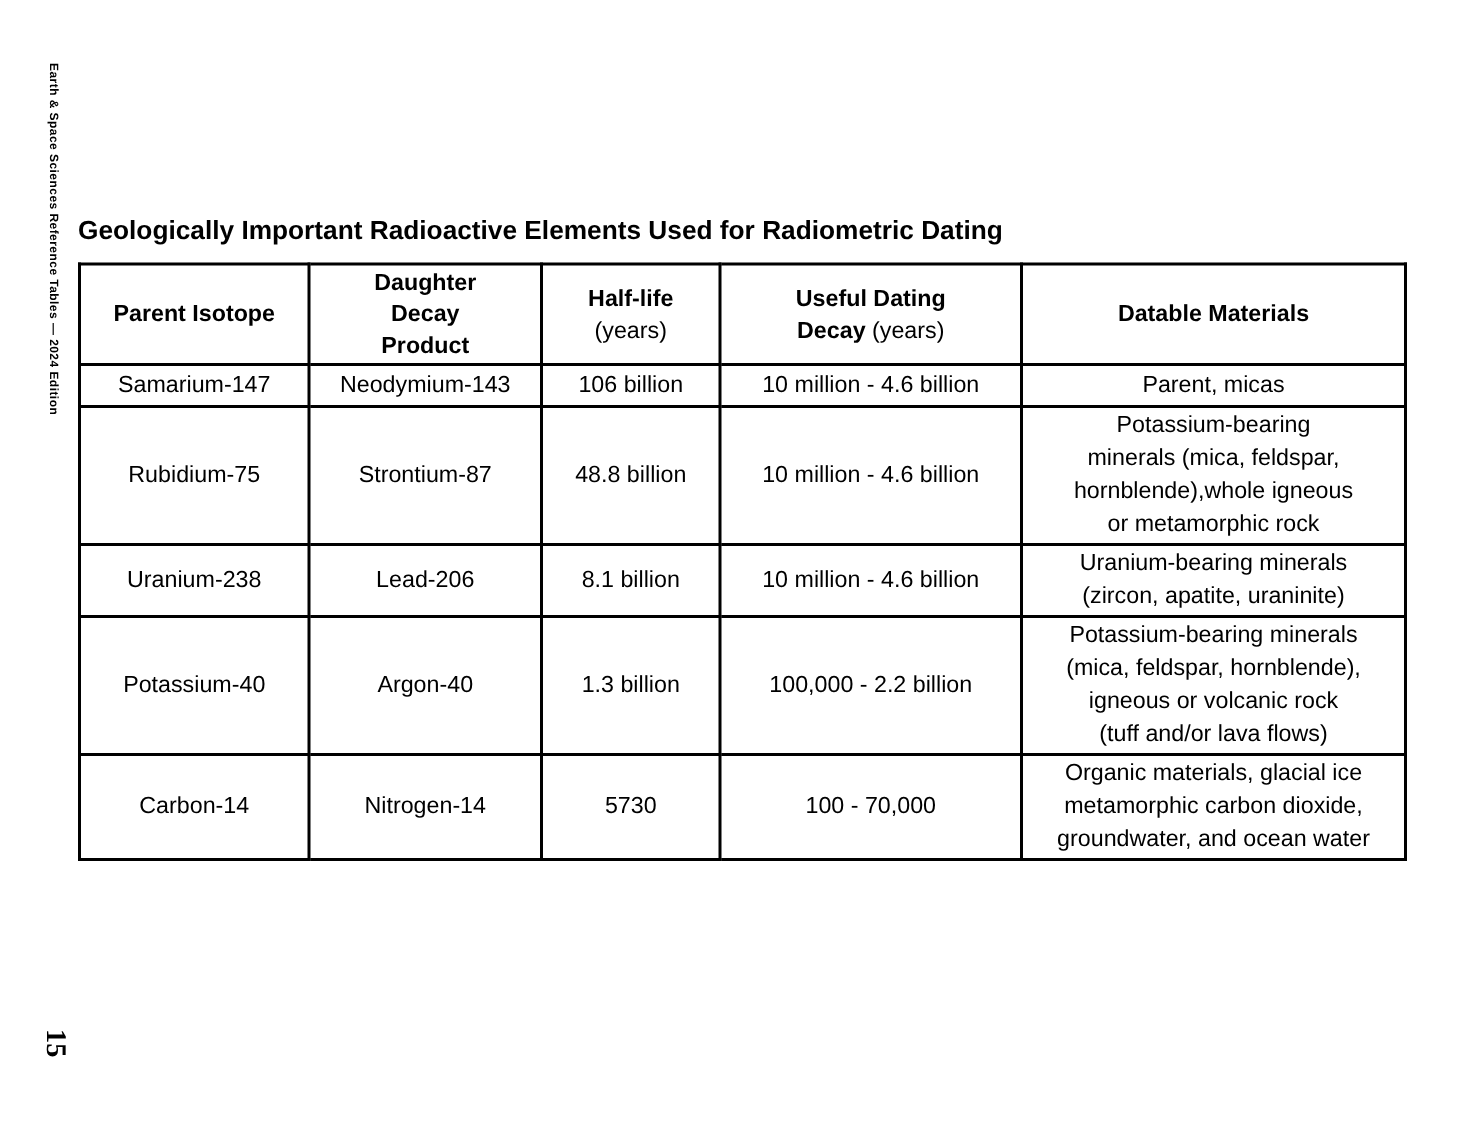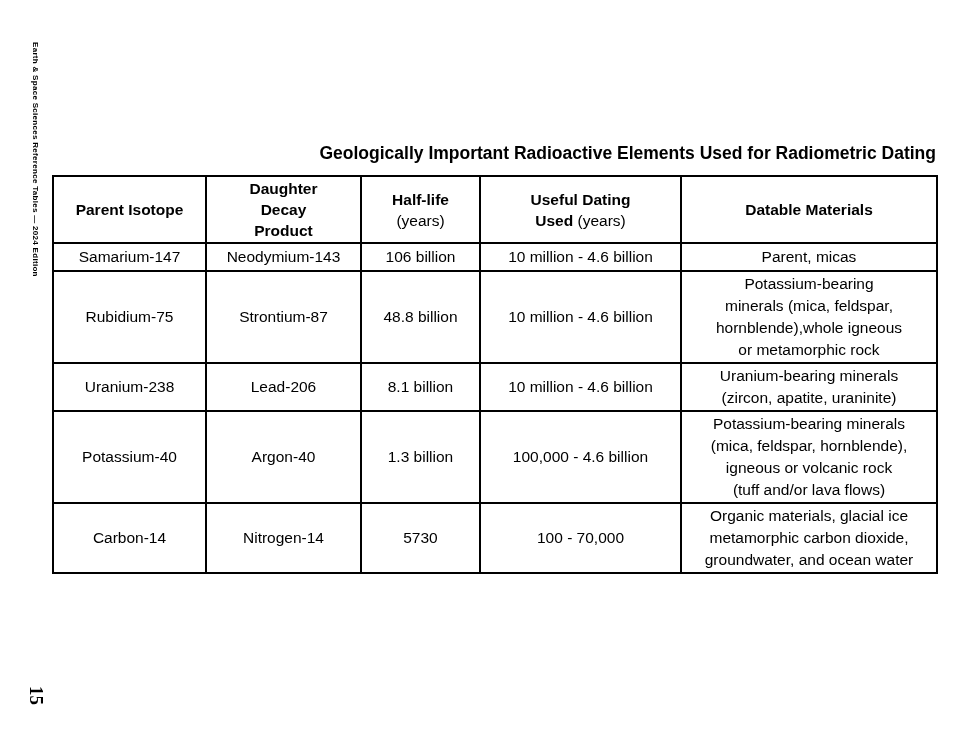--- a/index.html
+++ b/index.html
@@ -32,21 +32,21 @@
     font-family: "Liberation Serif", serif;
     font-weight: bold;
     font-size: 19px;
     white-space: nowrap;
   }
   .table-title {
     position: absolute;
     left: 52px;
     top: 143px;
     width: 884px;
-    text-align: right;
+    text-align: left;
     font-weight: bold;
     font-size: 17.5px;
     white-space: nowrap;
   }
   table.ref-table {
     position: absolute;
     left: 52px;
     top: 175px;
     width: 884px;
     border-collapse: collapse;
@@ -98,21 +98,21 @@
         <col class="c5">
     </colgroup>
     <tbody>
       <tr class="h-header">
         <th>Parent Isotope</th>
         <th class="pre">Daughter
 Decay
 Product</th>
         <th><span>Half-life</span><br><span class="unit">(years)</span></th>
         <th><span class="pre">Useful Dating
-Used</span><span class="unit"> (years)</span></th>
+Decay</span><span class="unit"> (years)</span></th>
         <th>Datable Materials</th>
       </tr>
       <tr class="h1">
         <td>Samarium-147</td>
         <td>Neodymium-143</td>
         <td>106 billion</td>
         <td>10 million - 4.6 billion</td>
         <td class="pre">Parent, micas</td>
       </tr>
       <tr class="h2">
@@ -130,21 +130,21 @@
         <td>Lead-206</td>
         <td>8.1 billion</td>
         <td>10 million - 4.6 billion</td>
         <td class="pre">Uranium-bearing minerals
 (zircon, apatite, uraninite)</td>
       </tr>
       <tr class="h5">
         <td>Potassium-40</td>
         <td>Argon-40</td>
         <td>1.3 billion</td>
-        <td>100,000 - 4.6 billion</td>
+        <td>100,000 - 2.2 billion</td>
         <td class="pre">Potassium-bearing minerals
 (mica, feldspar, hornblende),
 igneous or volcanic rock
 (tuff and/or lava flows)</td>
       </tr>
       <tr class="h6">
         <td>Carbon-14</td>
         <td>Nitrogen-14</td>
         <td>5730</td>
         <td>100 - 70,000</td>

